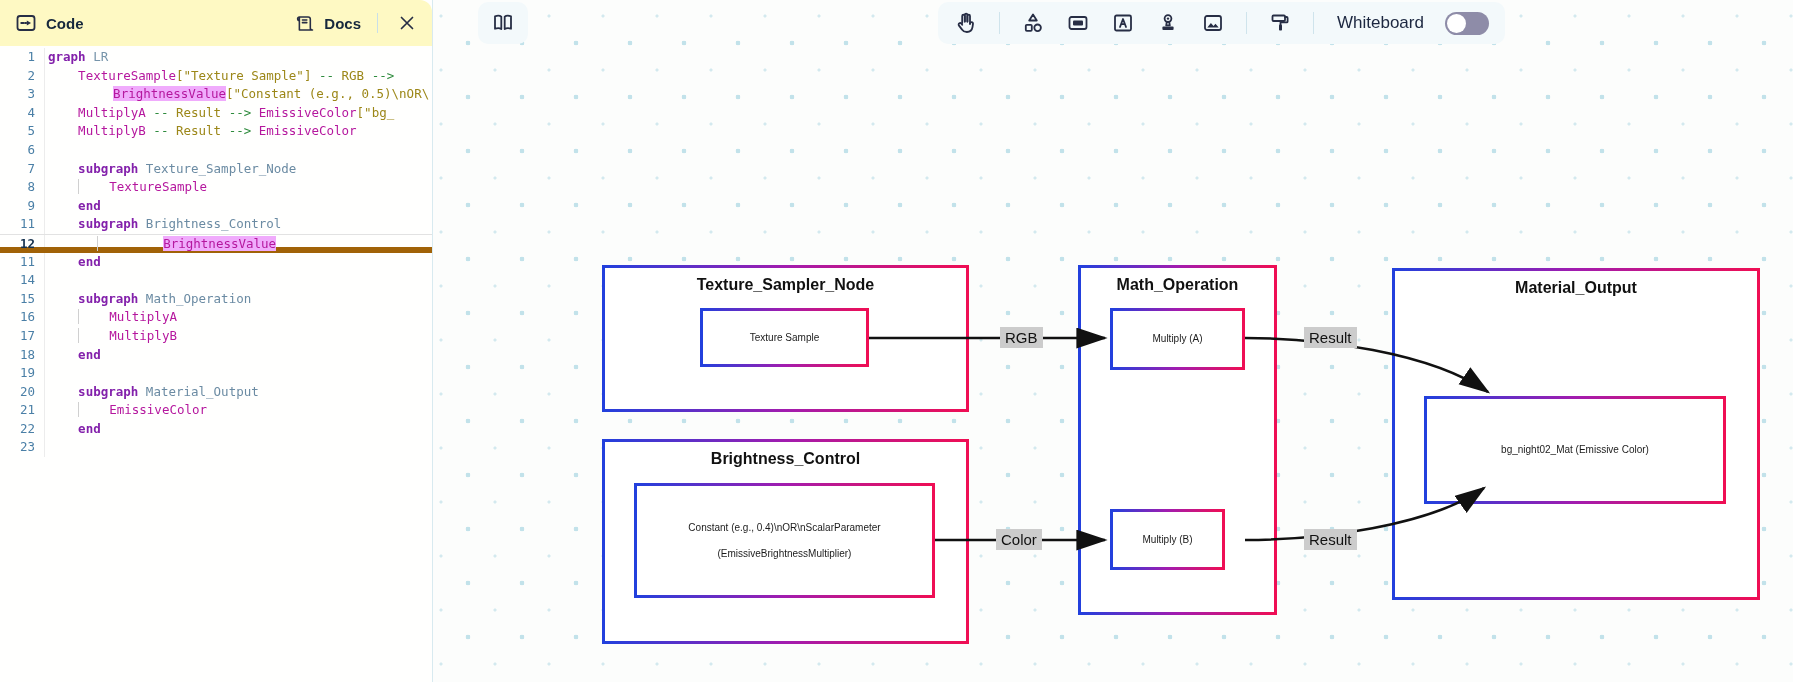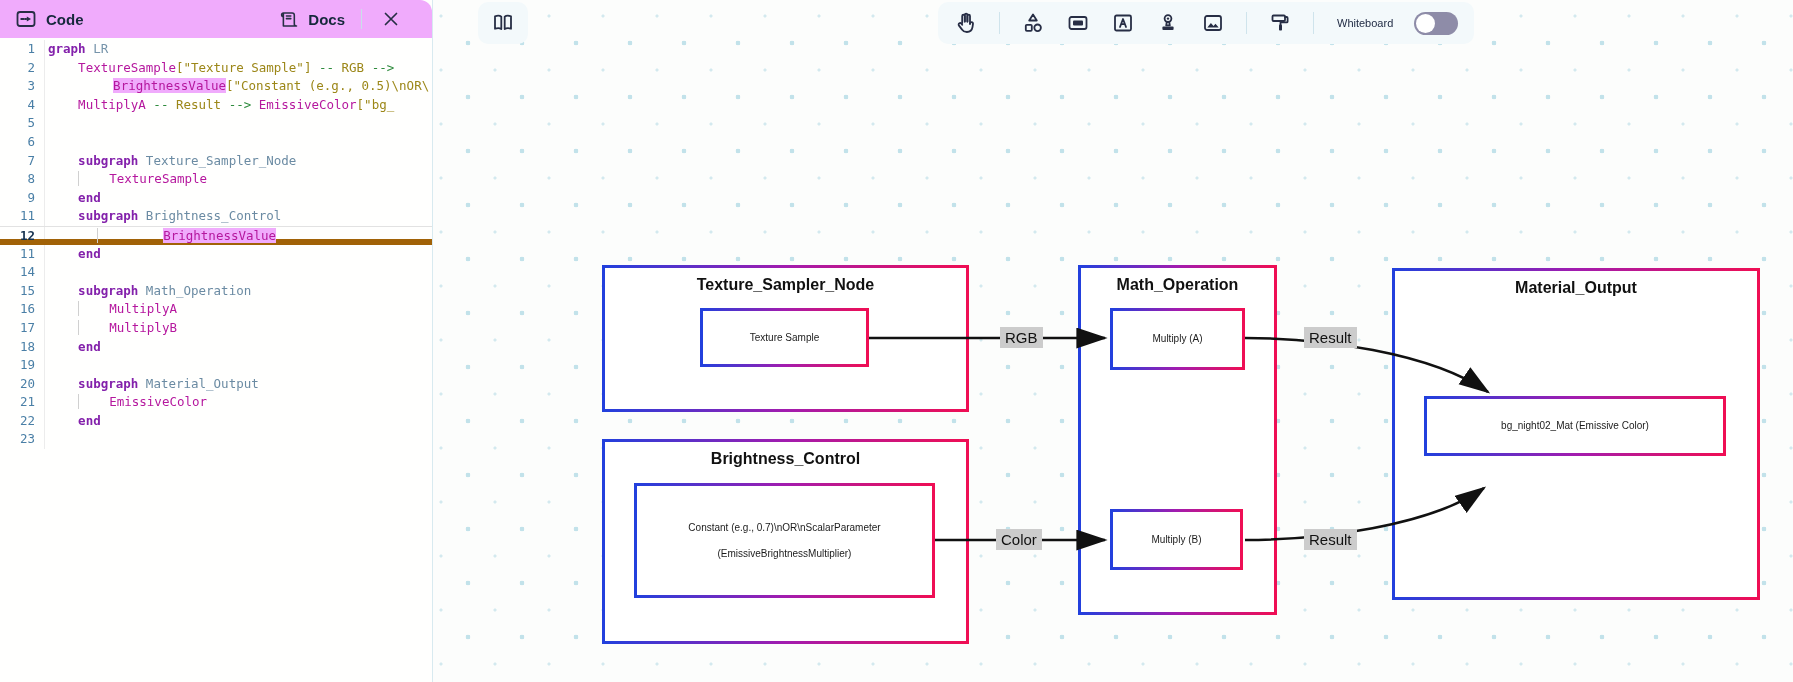--- a/index.html
+++ b/index.html
@@ -11,22 +11,22 @@
     background-color:#fcfdfc;
     background-image:
       radial-gradient(circle, #c2e2ea 2.1px, rgba(0,0,0,0) 2.6px),
       radial-gradient(circle, #d3e9ef 1.3px, rgba(0,0,0,0) 1.8px);
     background-size:54px 54px, 54px 54px;
     background-position:8px 16px, 35px 43px; }
 
   
   .code-panel { position:absolute; left:0; top:0; width:433px; height:682px;
     background:#fffffe; border-right:1px solid #d8eaf0; z-index:10; }
-  .panel-header { height:38px; background:#f0abfc; display:flex; align-items:center;
-    padding:0 28px 0 14px; border-top-right-radius:12px; }
+  .panel-header { height:46px; background:#fef9c3; display:flex; align-items:center;
+    padding:0 12px 0 14px; border-top-right-radius:12px; }
   .panel-header .grow { flex:1; }
   .hdr-btn { display:flex; align-items:center; gap:8px; color:#16283c;
     font-size:15px; font-weight:700; cursor:pointer; }
   .hdr-sep { width:1px; height:20px; background:#c9dfe8; margin:0 16px; }
   .close-x { width:26px; height:26px; display:flex; align-items:center; justify-content:center; cursor:pointer; }
 
   .code-area { position:relative; padding-top:2px; font-family:"DejaVu Sans Mono", monospace;
     font-size:12.5px; line-height:18.6px; }
   .code-line { display:flex; height:18.6px; position:relative; }
   .code-line.current { border-top:1px solid #e2e2e2; border-bottom:6px solid #a16207;gap:19px; }
@@ -47,21 +47,21 @@
 
   
   .float-book { position:absolute; left:478px; top:2px; width:50px; height:42px;
     background:#f3f9fb; border-radius:10px; display:flex; align-items:center;
     justify-content:center; cursor:pointer; z-index:6; }
   .toolbar { position:absolute; left:938px; top:2px; height:42px; background:#f3f9fb;
     border-radius:10px; display:flex; align-items:center; padding:0 16px; gap:21px;
     z-index:6; }
   .tb-btn { width:24px; height:24px; display:flex; align-items:center; justify-content:center; cursor:pointer; }
   .tb-sep { width:1px; height:22px; background:#cfe4ec; }
-  .wb-label { font-size:11px; color:#1c2740; font-weight:500; margin-left:2px; }
+  .wb-label { font-size:17px; color:#1c2740; font-weight:500; margin-left:2px; }
   .toggle { width:44px; height:23px; border-radius:12px; background:#8e8ca8; position:relative; cursor:pointer; }
   .toggle .knob { position:absolute; left:2px; top:2px; width:19px; height:19px;
     border-radius:50%; background:#ffffff; }
 
   svg.ico { stroke:#272e45; stroke-width:1.8; fill:none; stroke-linecap:round; stroke-linejoin:round; }
   svg.ico .fill { fill:#272e45; stroke:none; }
 
   
   .sg, .node { position:absolute; background:#ffffff;
     border:3px solid; border-image:linear-gradient(90deg,#2240dd,#a21caf 50%,#ef0e54) 1; }
@@ -70,22 +70,22 @@
     font-size:10px; color:#1b1b1b; z-index:2; line-height:26px; }
   .sg { z-index:1; }
   .sg-texture    { left:602px; top:265px; width:367px; height:147px; }
   .sg-brightness { left:602px; top:439px; width:367px; height:205px; }
   .sg-math       { left:1078px; top:265px; width:199px; height:350px; }
   .sg-material   { left:1392px; top:268px; width:368px; height:332px; }
   .node-texture  { left:700px; top:308px; width:169px; height:59px; }
   .node-const    { left:634px; top:483px; width:301px; height:115px; }
   .node-const .node-text { max-width:285px; }
   .node-mula     { left:1110px; top:308px; width:135px; height:62px; }
-  .node-mulb     { left:1110px; top:509px; width:133px; height:61px; }
-  .node-bg       { left:1424px; top:396px; width:302px; height:60px; }
+  .node-mulb     { left:1110px; top:509px; width:115px; height:61px; }
+  .node-bg       { left:1424px; top:396px; width:302px; height:108px; }
   .node-bg .node-text { max-width:240px; }
 
   .edges { position:absolute; left:0; top:0; width:1793px; height:682px;
     z-index:3; pointer-events:none; }
   .edge-label { position:absolute; z-index:4; background:#cccccc; color:#111;
     font-size:15px; padding:1px 5px; line-height:19px; }
   .lbl-rgb      { left:1000px; top:327px; }
   .lbl-value    { left:996px;  top:529px; }
   .lbl-result-a { left:1304px; top:327px; }
   .lbl-result-b { left:1304px; top:529px; }
@@ -105,21 +105,21 @@
   <div class="sg-title">Math_Operation</div>
 </div>
 <div class="sg sg-material">
   <div class="sg-title">Material_Output</div>
 </div>
 
 <div class="node node-texture">
   <div class="node-text">Texture Sample</div>
 </div>
 <div class="node node-const">
-  <div class="node-text">Constant (e.g., 0.7)\nOR\nScalarParameter (EmissiveBrightnessMultiplier)</div>
+  <div class="node-text">Constant (e.g., 0.4)\nOR\nScalarParameter (EmissiveBrightnessMultiplier)</div>
 </div>
 <div class="node node-mula">
   <div class="node-text">Multiply (A)</div>
 </div>
 <div class="node node-mulb">
   <div class="node-text">Multiply (B)</div>
 </div>
 <div class="node node-bg">
   <div class="node-text">bg_night02_Mat (Emissive Color)</div>
 </div>
@@ -243,20 +243,21 @@
       <div class="code-line">
         <span class="ln">3</span>
         <span class="lc"><span class="tk pln">    </span><span class="tk id hl">BrightnessValue</span><span class="tk str">["Constant (e.g., 0.5)\nOR\</span></span>
       </div>
       <div class="code-line">
         <span class="ln">4</span>
         <span class="lc"><span class="tk pln">    </span><span class="tk id">MultiplyA</span><span class="tk op"> -- </span><span class="tk lbl">Result</span><span class="tk op"> --&gt; </span><span class="tk id">EmissiveColor</span><span class="tk str">["bg_</span></span>
       </div>
       <div class="code-line">
         <span class="ln">5</span>
+        <span class="lc"><span class="tk pln">    </span><span class="tk id">MultiplyB</span><span class="tk op"> -- </span><span class="tk lbl">Result</span><span class="tk op"> --&gt; </span><span class="tk id">EmissiveColor</span></span>
       </div>
       <div class="code-line">
         <span class="ln">6</span>
         <span class="lc"></span>
       </div>
       <div class="code-line">
         <span class="ln">7</span>
         <span class="lc"><span class="tk pln">    </span><span class="tk kw">subgraph</span><span class="tk sub"> Texture_Sampler_Node</span></span>
       </div>
       <div class="code-line">

